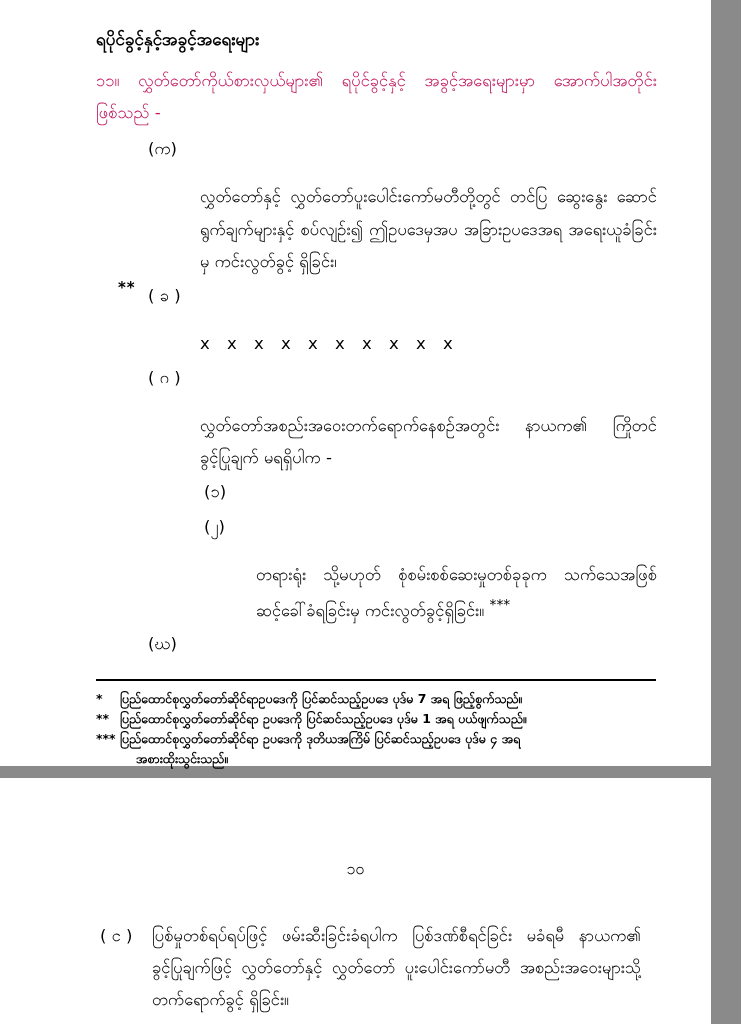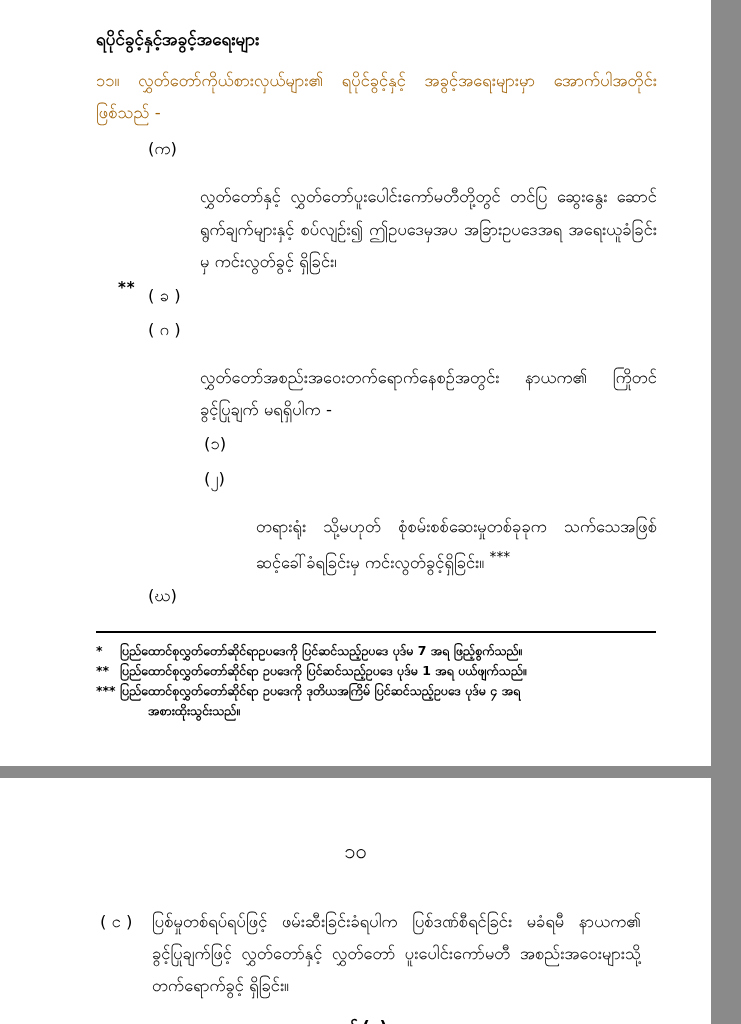--- a/index.html
+++ b/index.html
@@ -52,21 +52,21 @@
   .heading {
     font-weight: bold;
     font-size: 17px;
     color: #000;
     margin: 18px 0 12px 56px;
     letter-spacing: 0px;
   }
   .para {
     font-size: 16.5px;
     line-height: 1.95;
-    color: #a16207;
+    color: #be185d;
     text-align: justify;
     margin: 0 0 4px 0;
   }
   .para.indent-0 {
     margin-left: 56px;
     margin-right: 14px;
   }
   .clause {
     display: flex;
     font-size: 16.5px;
@@ -124,27 +124,27 @@
     flex: 0 0 auto;
     width: 24px;
     text-align: left;
   }
   .fn .txt {
     flex: 1 1 auto;
     text-align: left;
   }
   .fn .txt .cont {
     display: block;
-    margin-left: 28px;
+    margin-left: 16px;
   }
   .pagenum {
     text-align: center;
-    font-size: 20px;
-    color: #000;
-    padding-top: 60px;
+    font-size: 16px;
+    color: #000;
+    padding-top: 80px;
   }
   .p2-clause {
     display: flex;
     font-size: 16.5px;
     line-height: 1.95;
     color: #000;
     margin: 38px 0 0 60px;
     margin-right: 30px;
   }
   .p2-clause .lbl {
@@ -178,20 +178,21 @@
     <div class="para indent-0">၁၁။    လွှတ်တော်ကိုယ်စားလှယ်များ၏  ရပိုင်ခွင့်နှင့်  အခွင့်အရေးများမှာ အောက်ပါအတိုင်း ဖြစ်သည် -</div>
 
     <div class="clause lvl1">
       <div class="lbl">(က)</div>
       <div class="body">လွှတ်တော်နှင့် လွှတ်တော်ပူးပေါင်းကော်မတီတို့တွင် တင်ပြ ဆွေးနွေး ဆောင် ရွက်ချက်များနှင့် စပ်လျဉ်း၍ ဤဥပဒေမှအပ အခြားဥပဒေအရ အရေးယူခံခြင်းမှ ကင်းလွတ်ခွင့် ရှိခြင်း၊</div>
     </div>
 
     <div class="clause lvl1 starmark">
       <div class="stars">**</div>
       <div class="lbl">( ခ )</div>
+      <div class="body xline">x  x  x  x  x  x  x  x  x  x</div>
     </div>
 
     <div class="clause lvl1">
       <div class="lbl">( ဂ )</div>
       <div class="body">လွှတ်တော်အစည်းအဝေးတက်ရောက်နေစဉ်အတွင်း  နာယက၏ ကြိုတင်ခွင့်ပြုချက် မရရှိပါက -</div>
     </div>
 
     <div class="clause lvl2">
       <div class="lbl">(၁)</div>
     </div>

